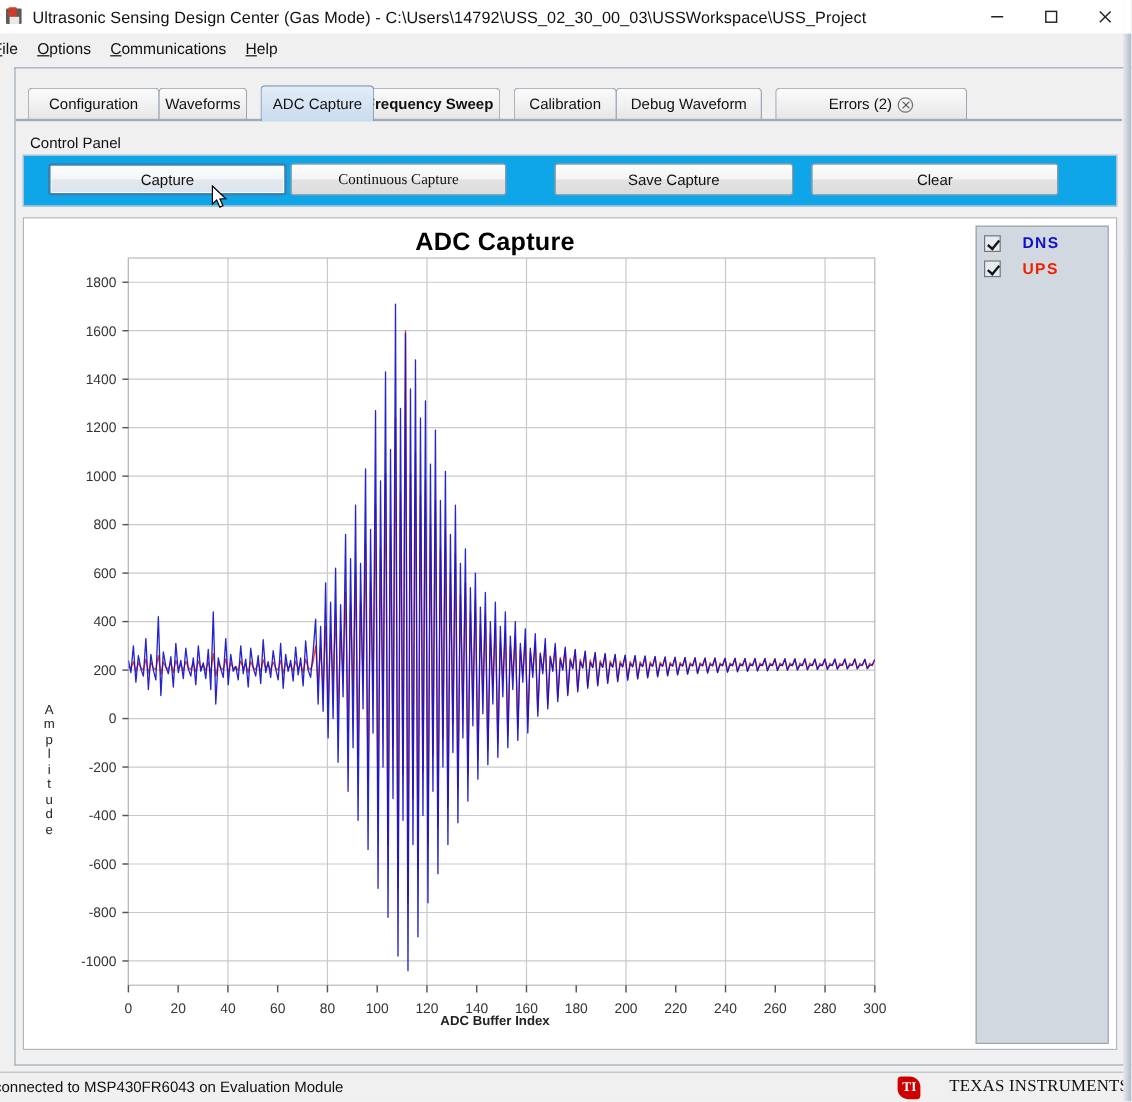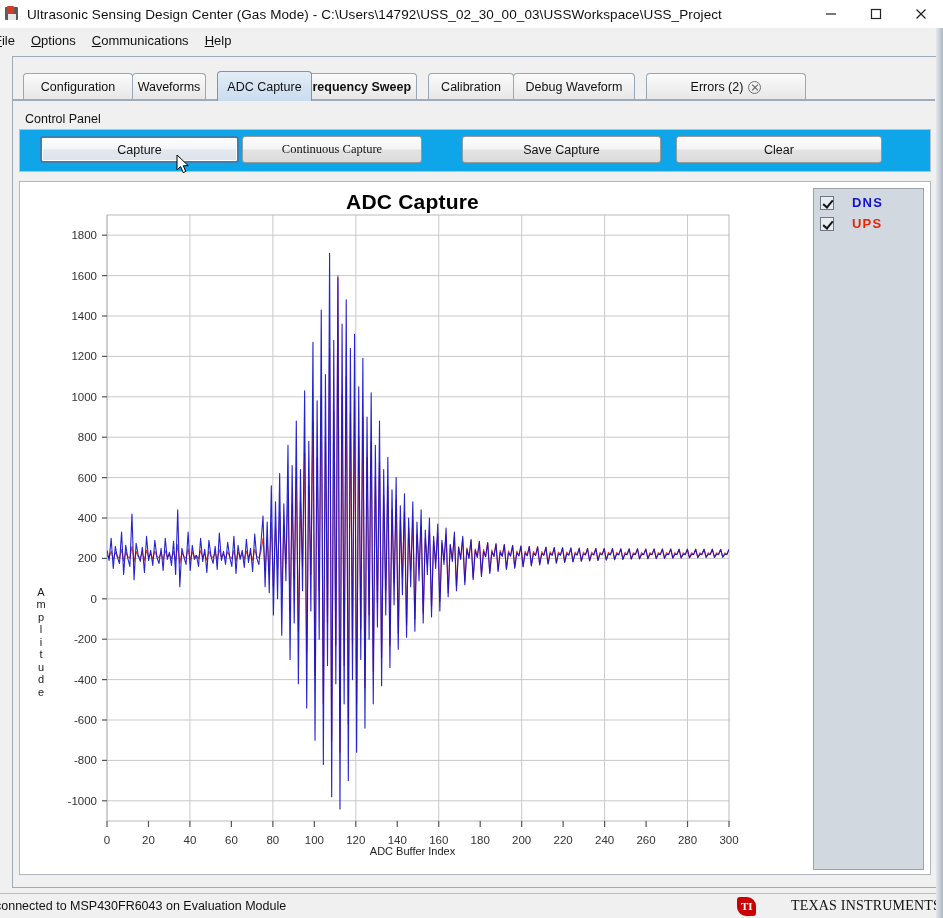--- a/index.html
+++ b/index.html
@@ -155,38 +155,38 @@
 
   
   .ylabel-v {
     position: absolute; left: 14px; top: 460px;
     font-size: 11px; color: #222; line-height: 12.5px; text-align: center;
     width: 14px;
   }
   .ylabel-v span { display: block; }
   .xlabel {
     position: absolute; left: 0; top: 663px; width: 785px; text-align: center;
-    font-size: 11px; color: #222;
+    font-size: 11px; color: #222; font-weight: bold;
   }
 
   
   .statusbar {
     position: absolute; left: 0px; top: 893px; width: 943px; height: 25px;
     background: #f0f0f0;
     border-top: 1px solid #b7bec6;
     display: flex; align-items: center;
   }
   .status-text {
     font-size: 12.5px; color: #111; margin-left: -5px; white-space: nowrap;
   }
   .ti-logo {
     margin-left: auto; display: flex; align-items: center; margin-right: 2px;
   }
   .ti-mark {
-    width: 31px; height: 19px; position: relative; margin-right: 23px; text-align: center;
+    width: 31px; height: 19px; position: relative; margin-right: 12px; text-align: center;
   }
   .ti-mark .blob {
     position: absolute; left: 0; top: 0; width: 19px; height: 19px;
     background: #cc0000; border-radius: 3px 9px 3px 9px;
   }
   .ti-mark .t1 {
     position: absolute; left: 4px; top: 3px; color: #fff;
     font-size: 11px; font-weight: bold; font-family: "Liberation Serif", serif;
   }
   .ti-name {

